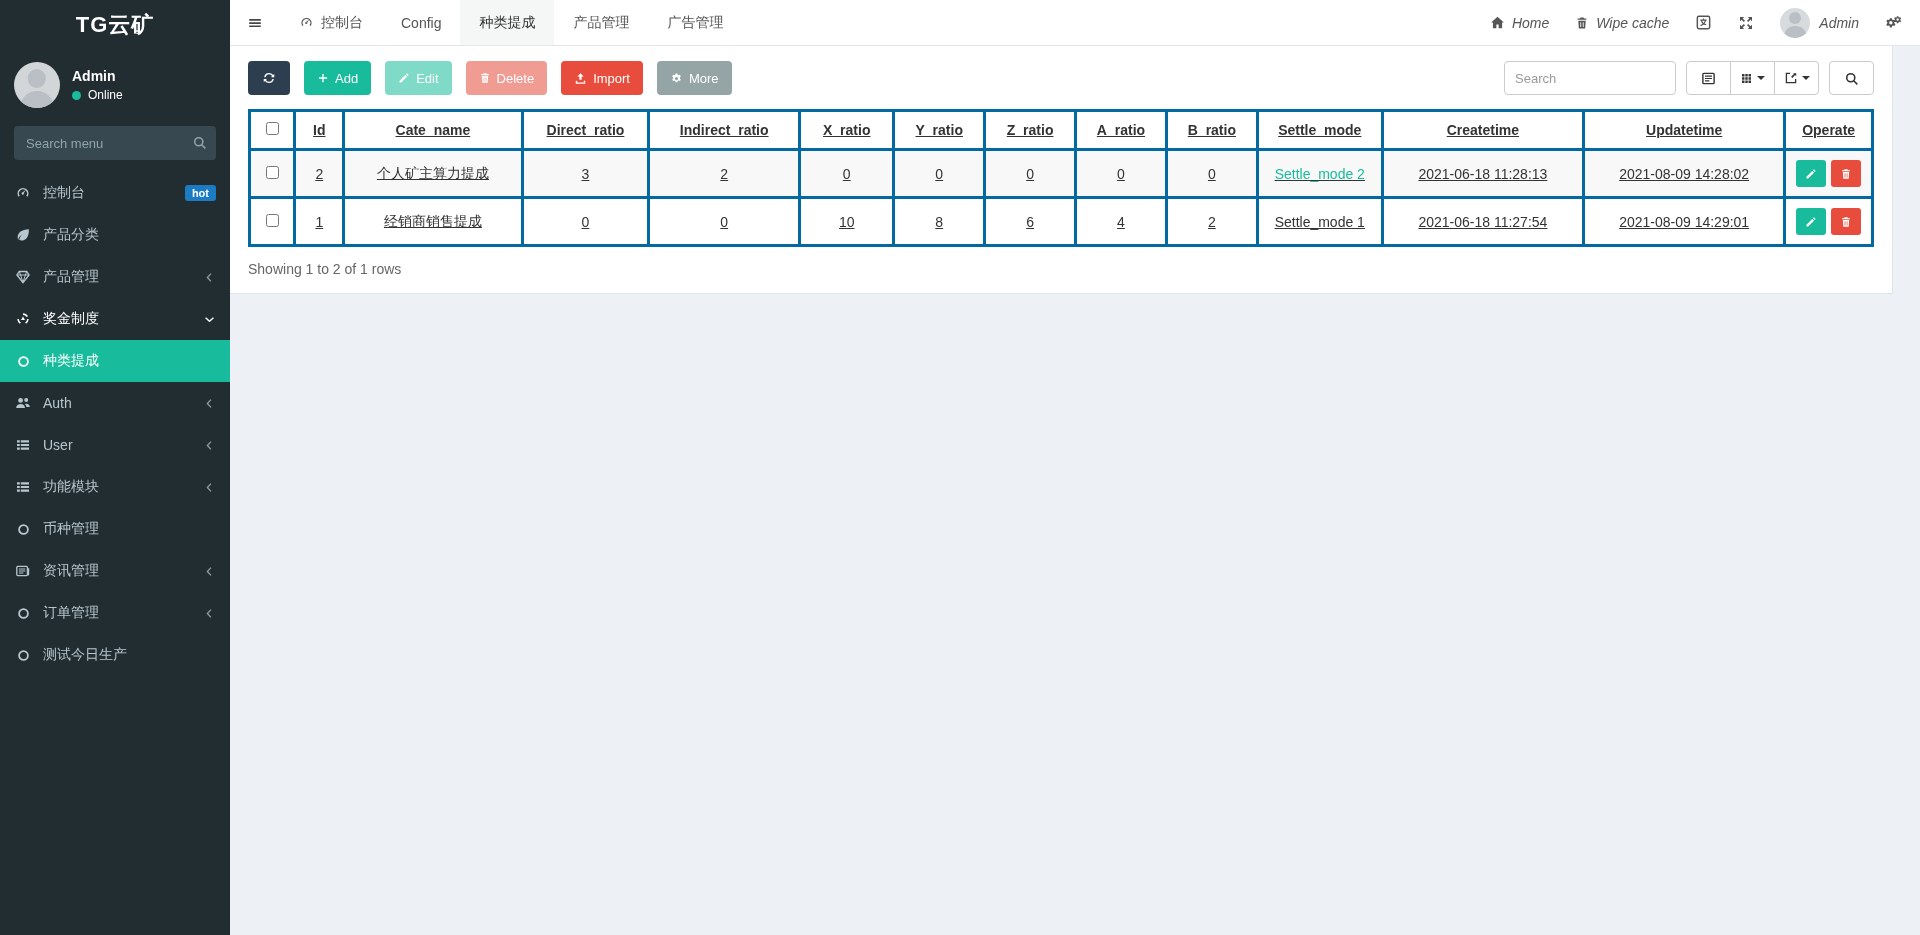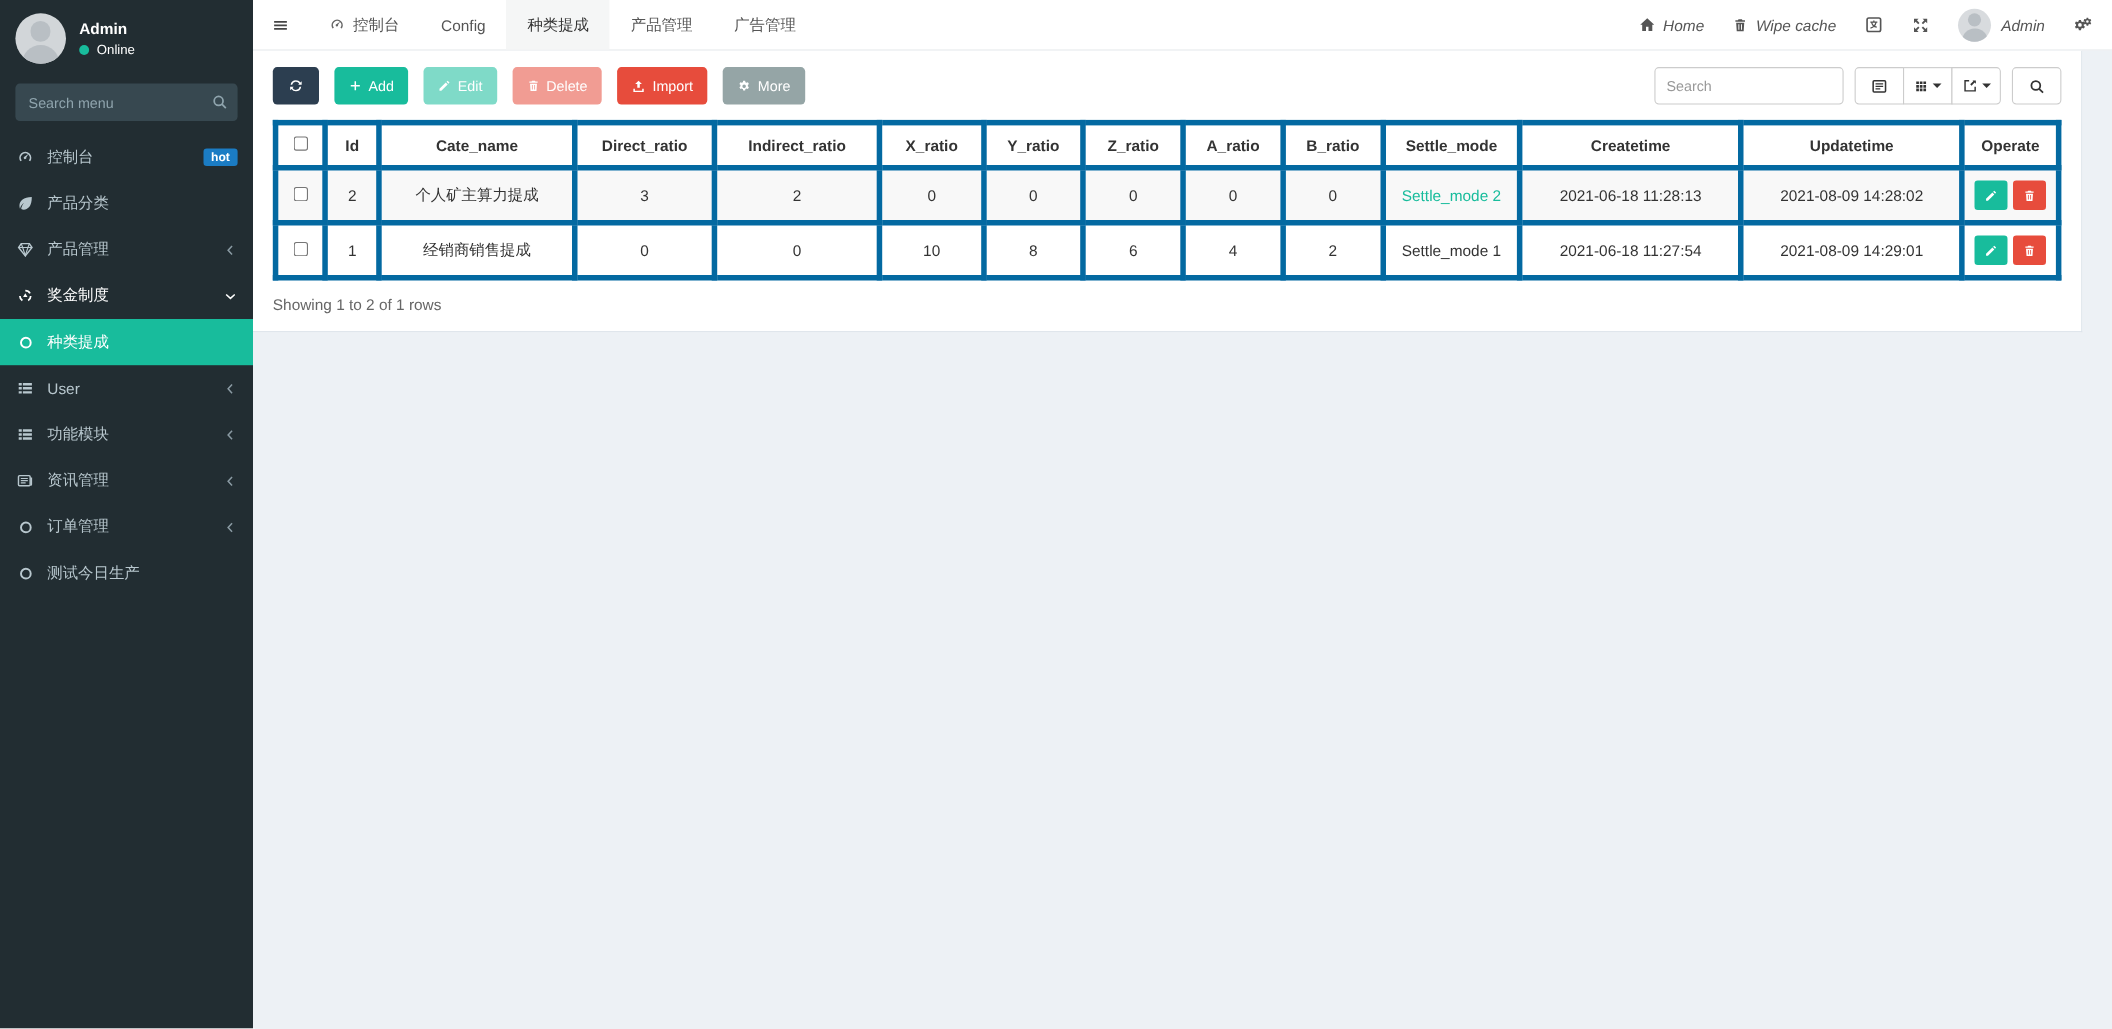--- a/index.html
+++ b/index.html
@@ -76,21 +76,21 @@
   .vbtn { width:45px; height:34px; background:#fff; border:1px solid #ccc; display:flex; align-items:center;
     justify-content:center; gap:4px; color:#333; cursor:pointer; margin-left:-1px; }
   .vbtn:first-child { border-radius:4px 0 0 4px; margin-left:0; }
   .vbtn:last-child { border-radius:0 4px 4px 0; }
   .vbtn.single { border-radius:4px; margin-left:0; }
   .caret { width:0; height:0; border-left:4px solid transparent; border-right:4px solid transparent;
     border-top:4px solid #333; }
 
   
   table { width:100%; border-collapse:collapse; table-layout:fixed; font-size:14px; }
-  th, td { border:5px solid #0369a1; text-align:center; padding:9px 6px; overflow:hidden; white-space:nowrap; }
+  th, td { border:3px solid #0369a1; text-align:center; padding:9px 6px; overflow:hidden; white-space:nowrap;text-decoration:underline; }
   th { font-weight:bold; color:#333; padding:10px 6px; }
   tbody tr.striped { background:#f8f8f8; }
   .c-cb{width:2.8%} .c-id{width:3%} .c-cate{width:11%} .c-direct{width:7.8%} .c-indirect{width:9.3%}
   .c-x{width:5.8%} .c-y{width:5.6%} .c-z{width:5.6%} .c-a{width:5.6%} .c-b{width:5.6%}
   .c-settle{width:7.7%} .c-create{width:12.4%} .c-update{width:12.4%} .c-op{width:5.4%}
   .settle-link { color:#18bc9c; cursor:pointer; }
   .op-wrap { display:flex; justify-content:center; gap:5px; }
   .op-btn { width:30px; height:27px; border:none; border-radius:3px; color:#fff; display:flex;
     align-items:center; justify-content:center; cursor:pointer; }
   .op-edit { background:#18bc9c; }
@@ -98,20 +98,21 @@
   .summary { margin-top:14px; color:#666; font-size:14px; }
   input[type=checkbox] { width:13px; height:13px; cursor:pointer; }
   svg { display:block; }
 </style>
 </head>
 <body>
 
 <div class="app">
 
   <aside class="sidebar">
+    <div class="logo">TG云矿</div>
 
     <div class="user-panel">
       <div class="avatar"></div>
       <div>
         <div class="user-name">Admin</div>
         <div class="user-status">
           <span class="dot"></span>
           <span>Online</span>
         </div>
       </div>
@@ -180,20 +181,36 @@
 
       <div class="m-item active">
         <span class="m-icon">
           <svg width="15" height="15" viewBox="0 0 16 16">
               <circle cx="8" cy="8" r="4.7" fill="none" stroke="currentColor" stroke-width="1.9"></circle>
             </svg>
         </span>
         <span class="m-label">种类提成</span>
       </div>
 
+      <div class="m-item">
+        <span class="m-icon">
+          <svg width="16" height="16" viewBox="0 0 16 16" fill="currentColor">
+              <circle cx="5.6" cy="5.4" r="2.4"></circle>
+              <path d="M1.2 12.9c0-2.4 2-3.8 4.4-3.8s4.4 1.4 4.4 3.8z"></path>
+              <circle cx="11.2" cy="5" r="2"></circle>
+              <path d="M11 8.8c2.2 0 3.8 1.2 3.8 3.2h-3.4a4.8 4.8 0 0 0-1.6-3z"></path>
+            </svg>
+        </span>
+        <span class="m-label">Auth</span>
+        <span class="m-right">
+          <svg width="13" height="13" viewBox="0 0 16 16">
+              <path d="M9.8 3.2 5.4 8l4.4 4.8" fill="none" stroke="currentColor" stroke-width="1.7"></path>
+            </svg>
+        </span>
+      </div>
 
       <div class="m-item">
         <span class="m-icon">
           <svg width="16" height="16" viewBox="0 0 16 16" fill="currentColor">
               <path d="M2 3.2h2.8v2.2H2zM5.8 3.2H14v2.2H5.8zM2 6.9h2.8v2.2H2zM5.8 6.9H14v2.2H5.8zM2 10.6h2.8v2.2H2zM5.8 10.6H14v2.2H5.8z"></path>
             </svg>
         </span>
         <span class="m-label">User</span>
         <span class="m-right">
           <svg width="13" height="13" viewBox="0 0 16 16">
@@ -209,20 +226,28 @@
             </svg>
         </span>
         <span class="m-label">功能模块</span>
         <span class="m-right">
           <svg width="13" height="13" viewBox="0 0 16 16">
               <path d="M9.8 3.2 5.4 8l4.4 4.8" fill="none" stroke="currentColor" stroke-width="1.7"></path>
             </svg>
         </span>
       </div>
 
+      <div class="m-item">
+        <span class="m-icon">
+          <svg width="15" height="15" viewBox="0 0 16 16">
+              <circle cx="8" cy="8" r="4.7" fill="none" stroke="currentColor" stroke-width="1.9"></circle>
+            </svg>
+        </span>
+        <span class="m-label">币种管理</span>
+      </div>
 
       <div class="m-item">
         <span class="m-icon">
           <svg width="16" height="16" viewBox="0 0 16 16">
               <rect x="1.8" y="3.4" width="10.6" height="9.2" rx="1" fill="none" stroke="currentColor" stroke-width="1.3"></rect>
               <path d="M12.6 5.2h1.6v6c0 .9-.5 1.4-1.6 1.4z" fill="currentColor"></path>
               <path d="M3.9 6h6.4M3.9 8h6.4M3.9 10h4.4" stroke="currentColor" stroke-width="1.1" fill="none"></path>
             </svg>
         </span>
         <span class="m-label">资讯管理</span>

